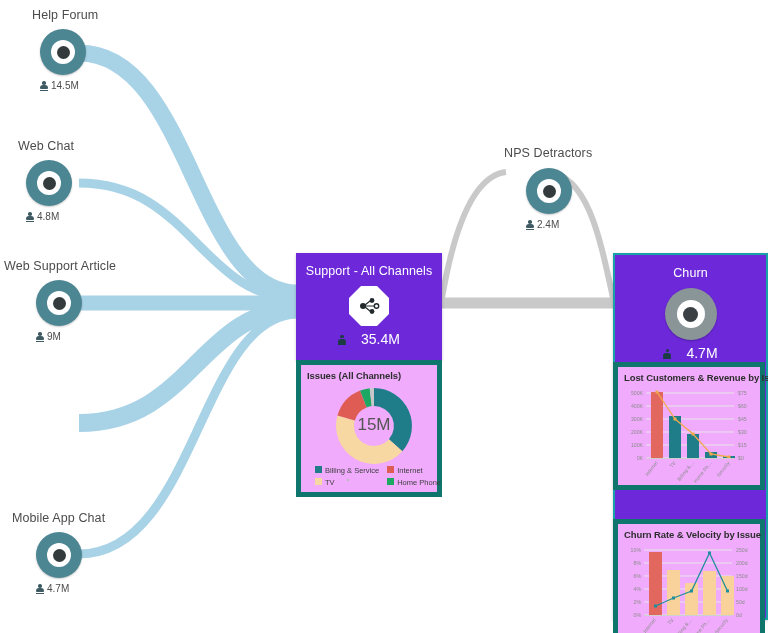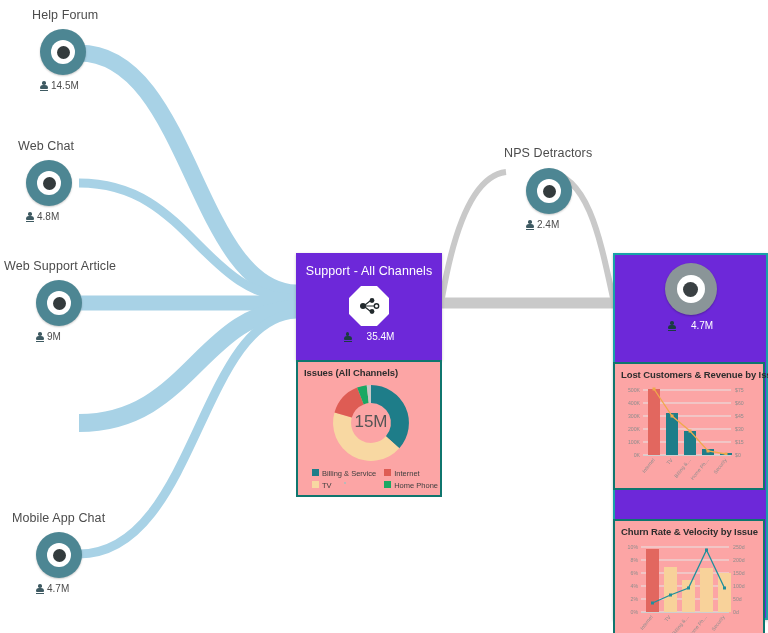--- a/index.html
+++ b/index.html
@@ -151,21 +151,21 @@
     background: #ffffff;
     margin: 8px auto 0 auto;
     clip-path: polygon(30% 0%, 70% 0%, 100% 30%, 100% 70%, 70% 100%, 30% 100%, 0% 70%, 0% 30%);
     display: flex;
     align-items: center;
     justify-content: center;
     box-shadow: 0 1px 2px rgba(0,0,0,.25);
   }
   .hub-metric {
     margin-top: 5px;
-    font-size: 10px;
+    font-size: 14px;
     color: #ffffff;
     display: flex;
     align-items: center;
     justify-content: center;
     gap: 15px;
     text-align: center;
   }
   .hub-metric .person-icon::before,
   .hub-metric .person-icon::after,
   .hub-metric .person-icon i { background: #1b3c42; }
@@ -190,22 +190,22 @@
   }
   .churn-ring .inner-dot {
     width: 15px; height: 15px;
     border-radius: 50%;
     background: #3a4043;
   }
 
   
   .card {
     position: absolute;
-    background: #fca5a5;
-    border: 2px solid #0f766e;
+    background: #f0abfc;
+    border: 5px solid #0f766e;
     box-sizing: border-box;
   }
   .card-title {
     font-size: 9.5px;
     font-weight: bold;
     color: #2d2d2d;
     padding: 5px 0 2px 6px;
     letter-spacing: -.1px;
     white-space: nowrap;
   }
@@ -424,20 +424,21 @@
       </div>
       <div class="legend-item">
         <span class="swatch" style="background:#1aa863"></span>
         <span>Home Phone</span>
       </div>
     </div>
     <span class="mini-dot"></span>
   </div>
 
   <div class="panel" id="churn-panel">
+    <div class="panel-title">Churn</div>
     <div class="churn-ring">
       <div class="inner-white">
           <div class="inner-dot"></div>
         </div>
     </div>
     <div class="hub-metric">
       <span class="person-icon">
           <i></i>
         </span>
       <span>4.7M</span>

